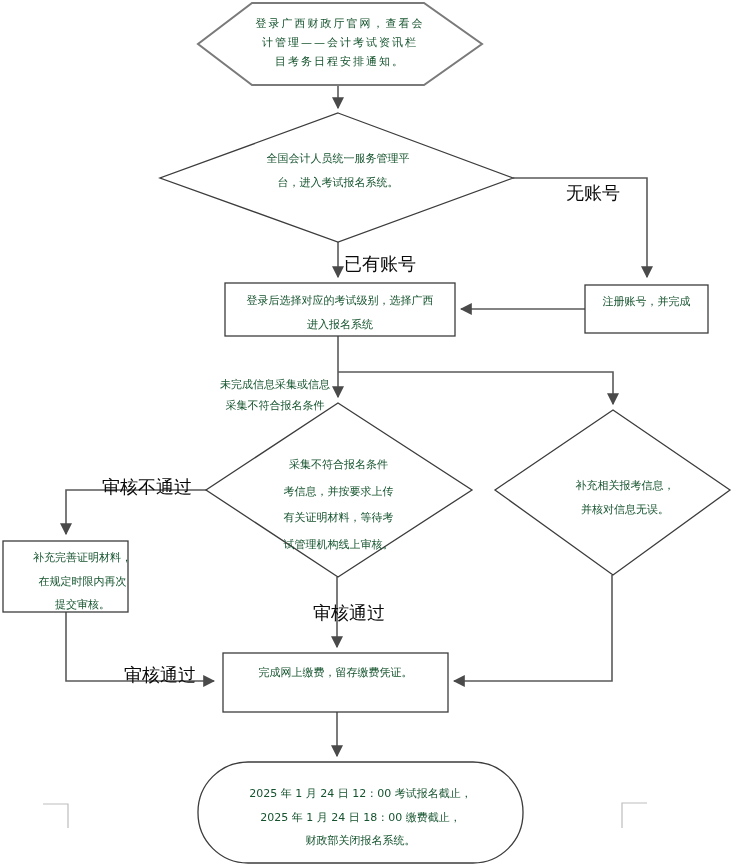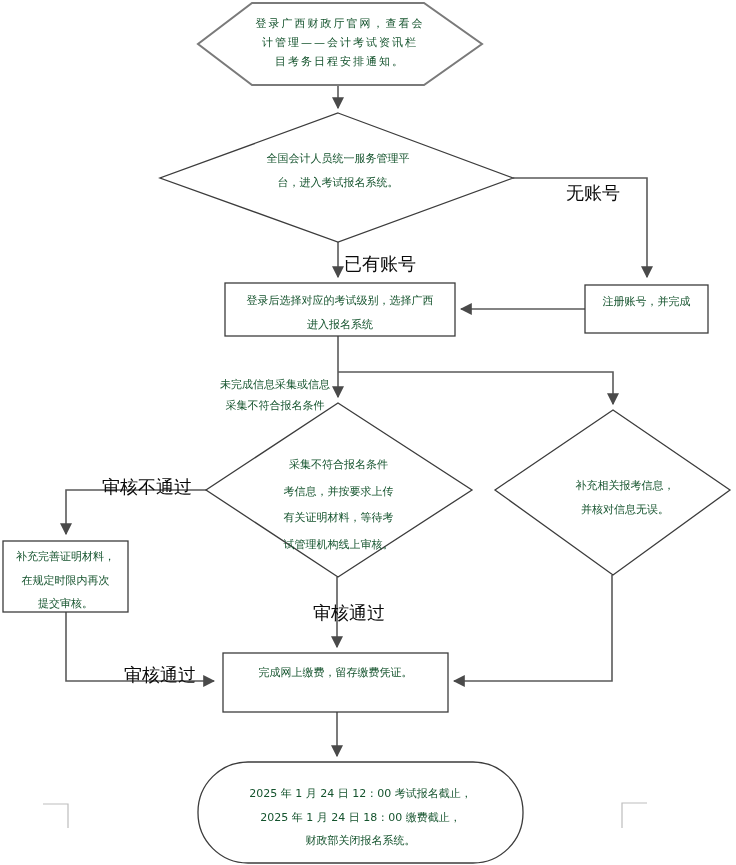--- a/index.html
+++ b/index.html
@@ -94,21 +94,21 @@
     <span>考信息，并按要求上传</span>
     <span>有关证明材料，等待考</span>
     <span>试管理机构线上审核。</span>
   </div>
 
   <div class="txt" style="left:548px;top:474px;width:154px;line-height:24px;">
     <span>补充相关报考信息，</span>
     <span>并核对信息无误。</span>
   </div>
 
-  <div class="txt" style="left:5px;top:546px;width:121px;line-height:23.5px;font-family:Liberation Mono, monospace;">
+  <div class="txt" style="left:22px;top:546px;width:121px;line-height:23.5px;">
     <span>补充完善证明材料，</span>
     <span>在规定时限内再次</span>
     <span>提交审核。</span>
   </div>
 
   <div class="txt" style="left:227px;top:661px;width:217px;line-height:24px;">
     <span>完成网上缴费，留存缴费凭证。</span>
   </div>
 
   <div class="txt" style="left:208px;top:782px;width:305px;line-height:23.5px;text-align:center;">

